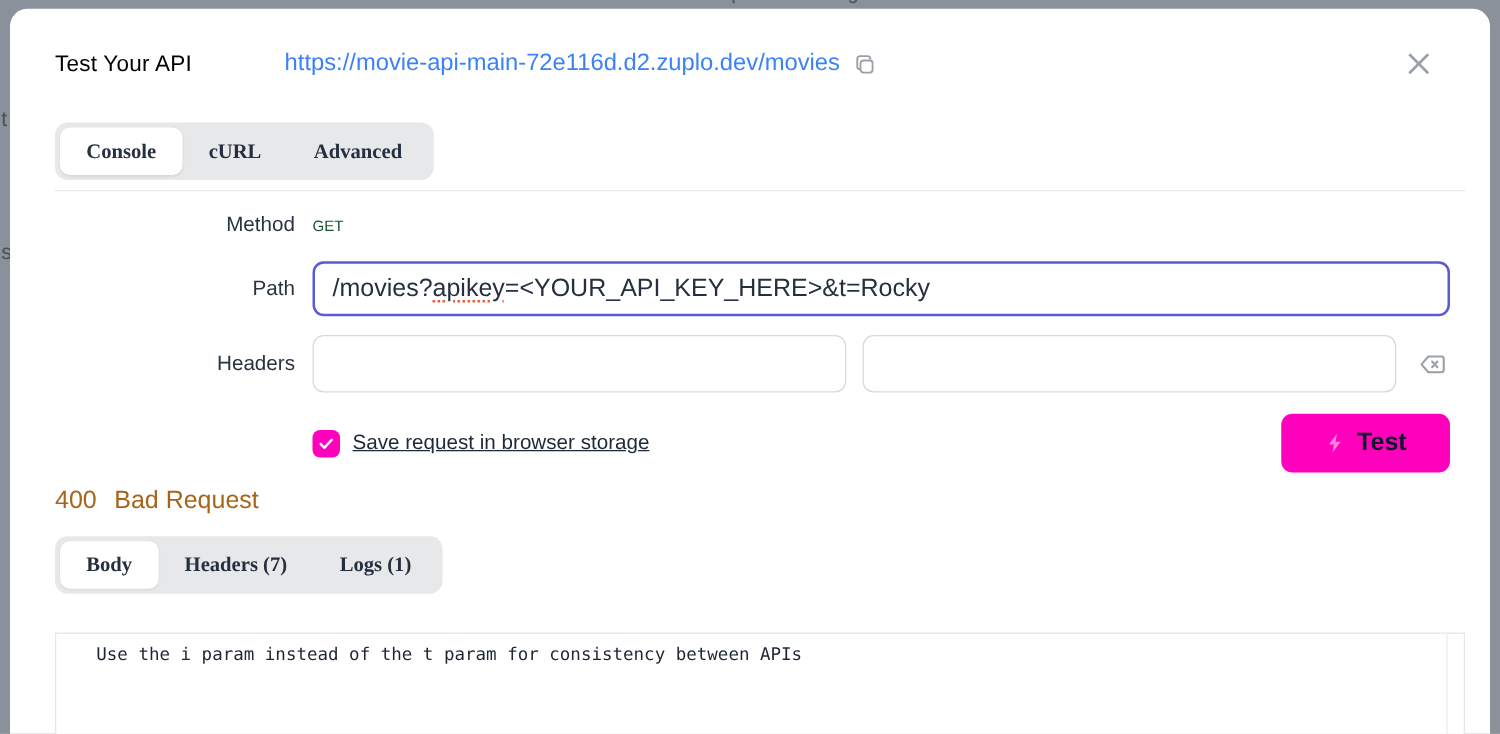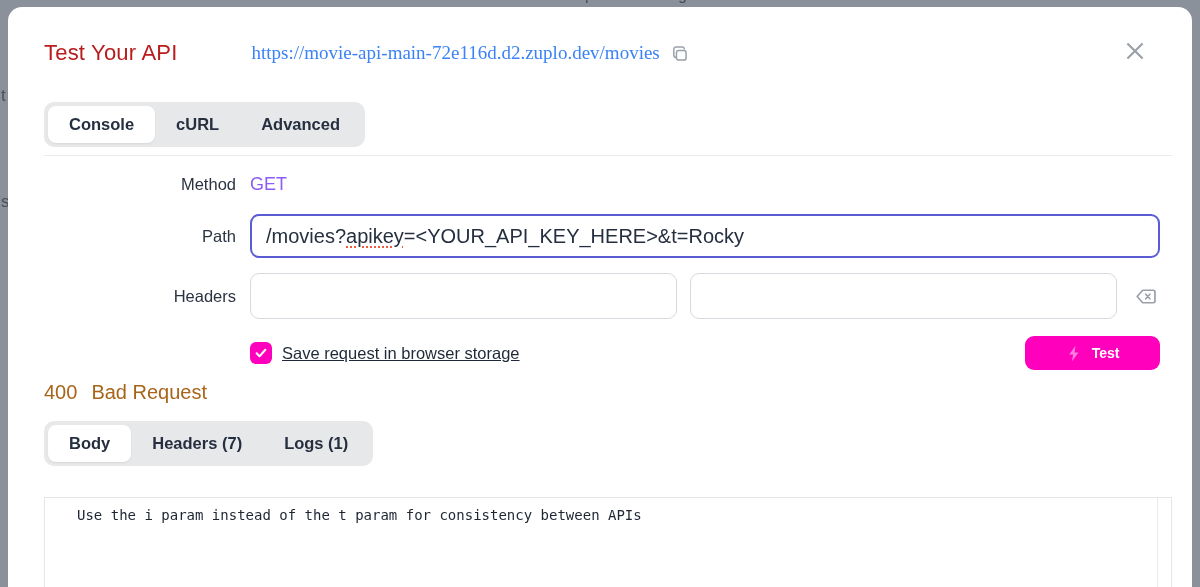--- a/index.html
+++ b/index.html
@@ -16,41 +16,41 @@
 
   
   .modal {
     position:absolute; left:8px; top:7px; width:1184px; height:600px;
     background:#ffffff; border-radius:14px 14px 0 0; z-index:1;
     padding:0 32px 0 36px;
   }
 
   
   .hdr { display:flex; align-items:center; margin-top:33px; position:relative; }
-  .title { font-size:22px; color:#b91c1c; font-weight:500; letter-spacing:.2px; }
+  .title { font-size:18px; color:#000000; font-weight:500; letter-spacing:.2px; }
   .url-wrap { display:flex; align-items:center; margin-left:74px; gap:9px; }
-  .url { font-size:19px; color:#3b82f6; text-decoration:none;font-family:Liberation Serif, serif; }
+  .url { font-size:19px; color:#3b82f6; text-decoration:none; }
   .copy-btn { background:none; border:none; cursor:pointer; display:flex; align-items:center; padding:0; }
   .close-btn { position:absolute; right:8px; top:-6px; background:none; border:none; cursor:pointer; padding:4px; }
 
   
   .seg { display:inline-flex; align-items:center; background:#e7e8ea; border-radius:10px; padding:4px; margin-top:36px; }
   .seg .tab { font-size:16.5px; font-weight:600; color:#252f3f; padding:9px 21px; border-radius:8px;
-              background:transparent; border:none; cursor:pointer; font-family:Liberation Sans, sans-serif; }
+              background:transparent; border:none; cursor:pointer; font-family:Liberation Serif, serif; }
   .seg .tab.active { background:#ffffff; box-shadow:0 1px 2px rgba(0,0,0,.07); }
 
   .divider { height:1px; background:#e8eaed; margin-top:8px; width:1128px; }
 
   
   .row { display:flex; align-items:center; }
   .lbl { width:192px; text-align:right; font-size:16.5px; font-weight:500; color:#2a3342; flex:none; }
   .field-area { flex:1; margin-left:14px; display:flex; align-items:center; }
 
   .row-method { margin-top:18px;align-items:center; }
-  .method-val { font-size:18px; color:#8b5cf6; }
+  .method-val { font-size:12px; color:#14532d; }
 
   .row-path { margin-top:19px; }
   .path-input {
     flex:1; height:44px; border:2px solid #5b5bd6; border-radius:9px; background:#fff;
     display:flex; align-items:center; padding:0 14px; font-size:20px; color:#252f3f; cursor:text;
     white-space:pre;
   }
   .misspell { text-decoration:underline; text-decoration-style:dotted; text-decoration-color:#f25a3c;
               text-decoration-thickness:2px; text-underline-offset:4px; }
 
@@ -59,22 +59,22 @@
                font-size:16px; color:#252f3f; padding:0 14px; flex:1; font-family:inherit; outline:none; }
   .hdr-input + .hdr-input { margin-left:13px; }
   .del-btn { background:none; border:none; cursor:pointer; margin-left:14px; padding:2px; display:flex; }
 
   
   .row-actions { margin-top:17px; display:flex; align-items:center; }
   .save-wrap { margin-left:206px; display:flex; align-items:center; cursor:pointer; }
   .checkbox { width:22px; height:22px; border-radius:6px; background:#ff00bd; display:flex;
               align-items:center; justify-content:center; flex:none; }
   .save-label { margin-left:10px; font-size:16.5px; color:#1f2937;text-decoration:underline; }
-  .test-btn { margin-left:auto; background:#ff00bd; color:#ffffff; border:none; border-radius:9px;
-              height:34px; min-width:135px; font-size:14px; font-weight:700; cursor:pointer;
+  .test-btn { margin-left:auto; background:#ff00bd; color:#0f172a; border:none; border-radius:9px;
+              height:47px; min-width:135px; font-size:20px; font-weight:700; cursor:pointer;
               display:flex; align-items:center; justify-content:center; gap:9px; font-family:inherit; }
 
   
   .status { margin-top:11px; font-size:20px; color:#a86419; display:flex; gap:14px; }
   .status .code { font-weight:500; }
 
   .seg.response-tabs { margin-top:17px; }
 
   .resp-body { margin-top:31px; width:1128px; height:120px; border:1px solid #e4e7ea; background:#fff;
                position:relative; padding:7px 0 0 32px; }

